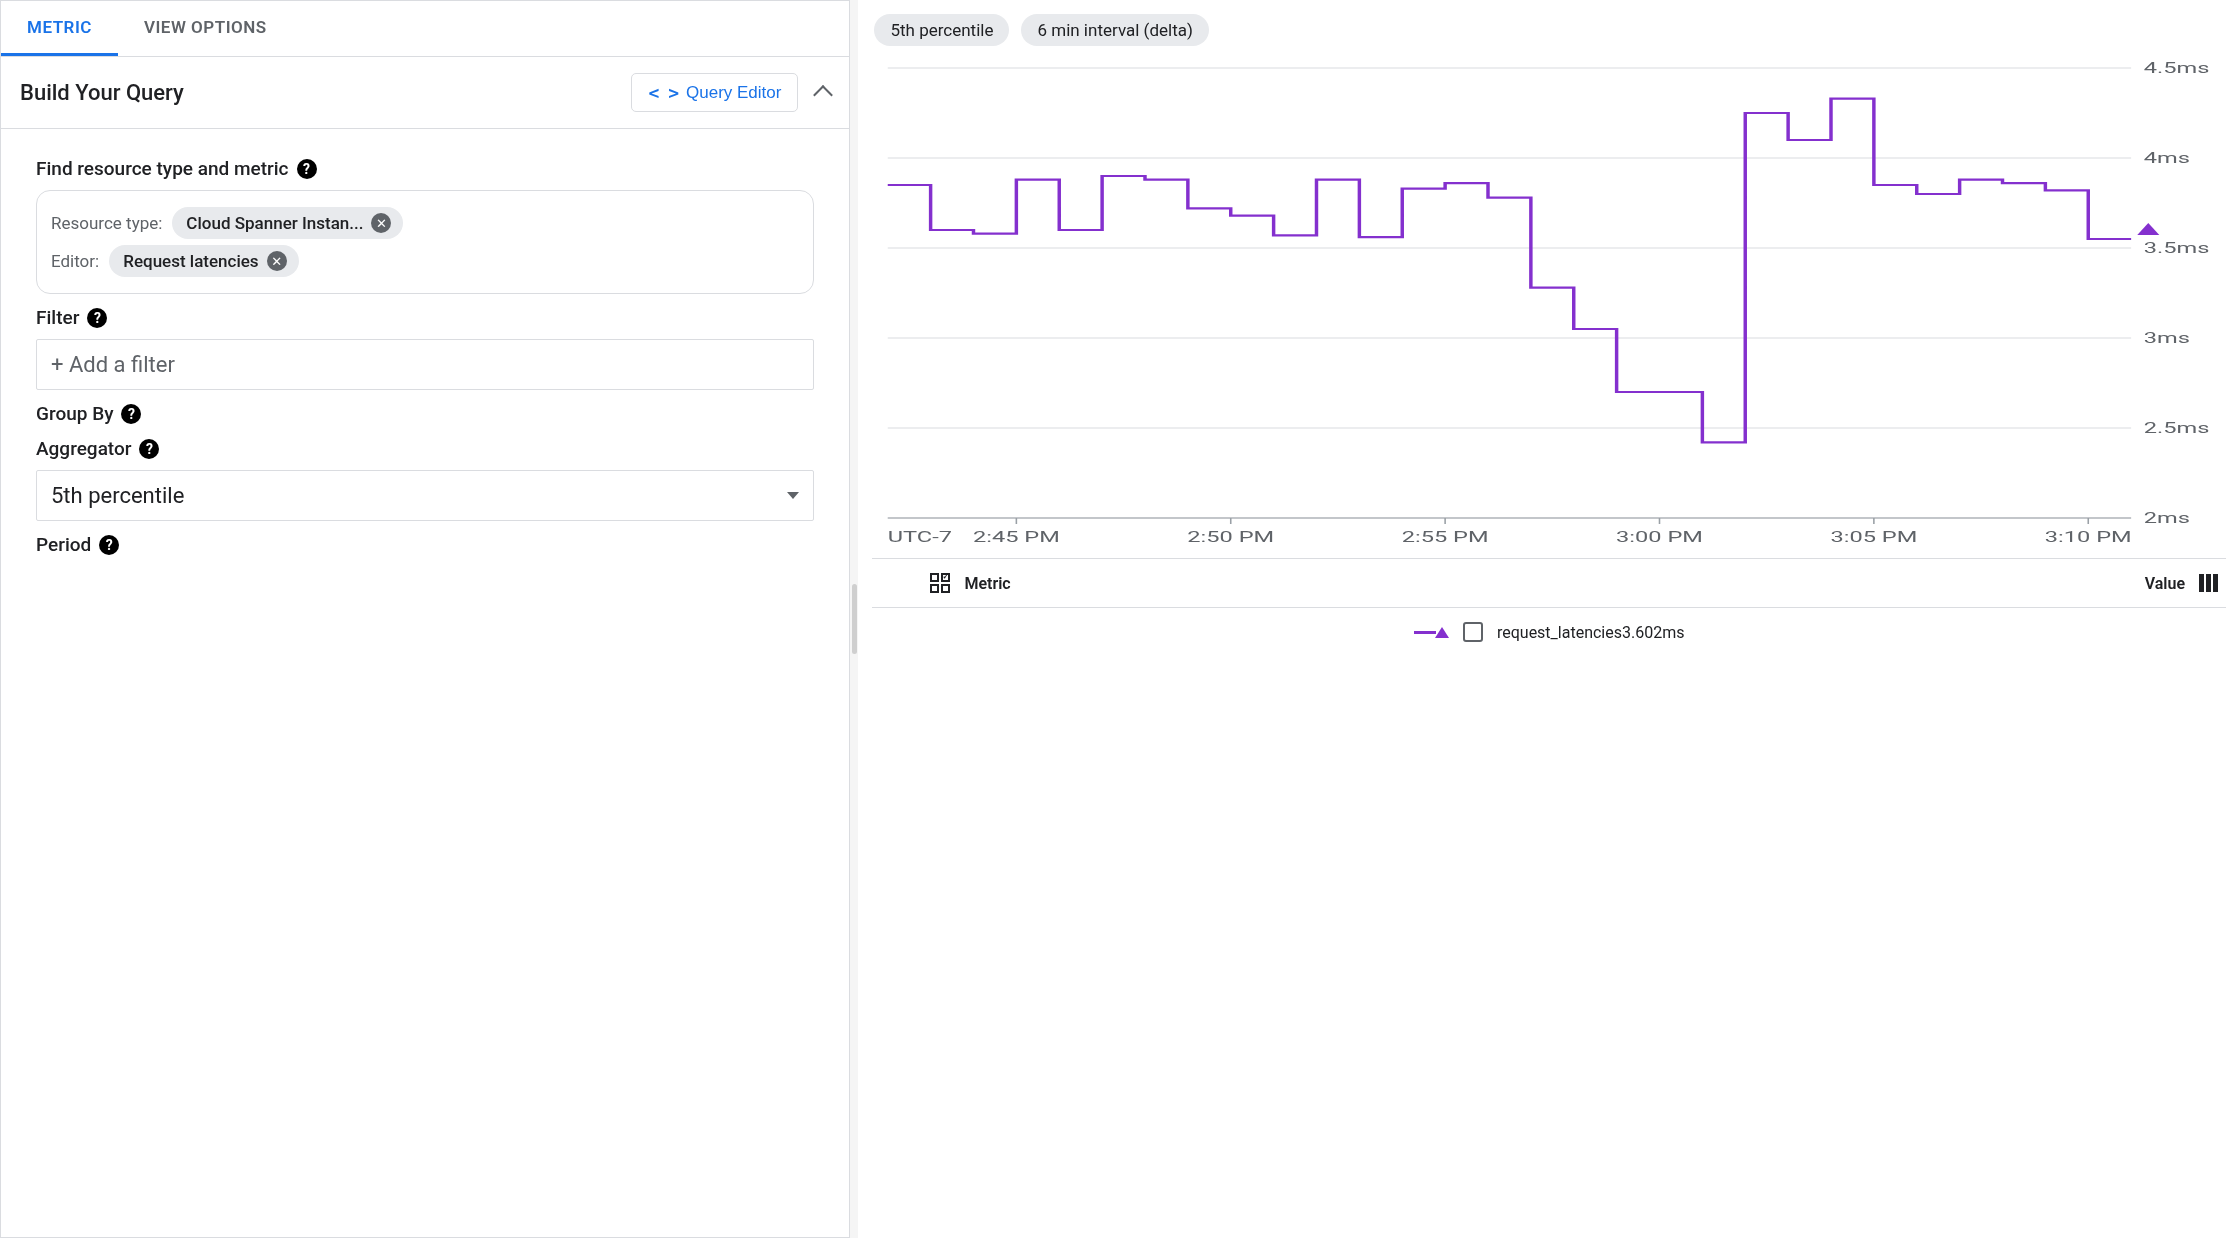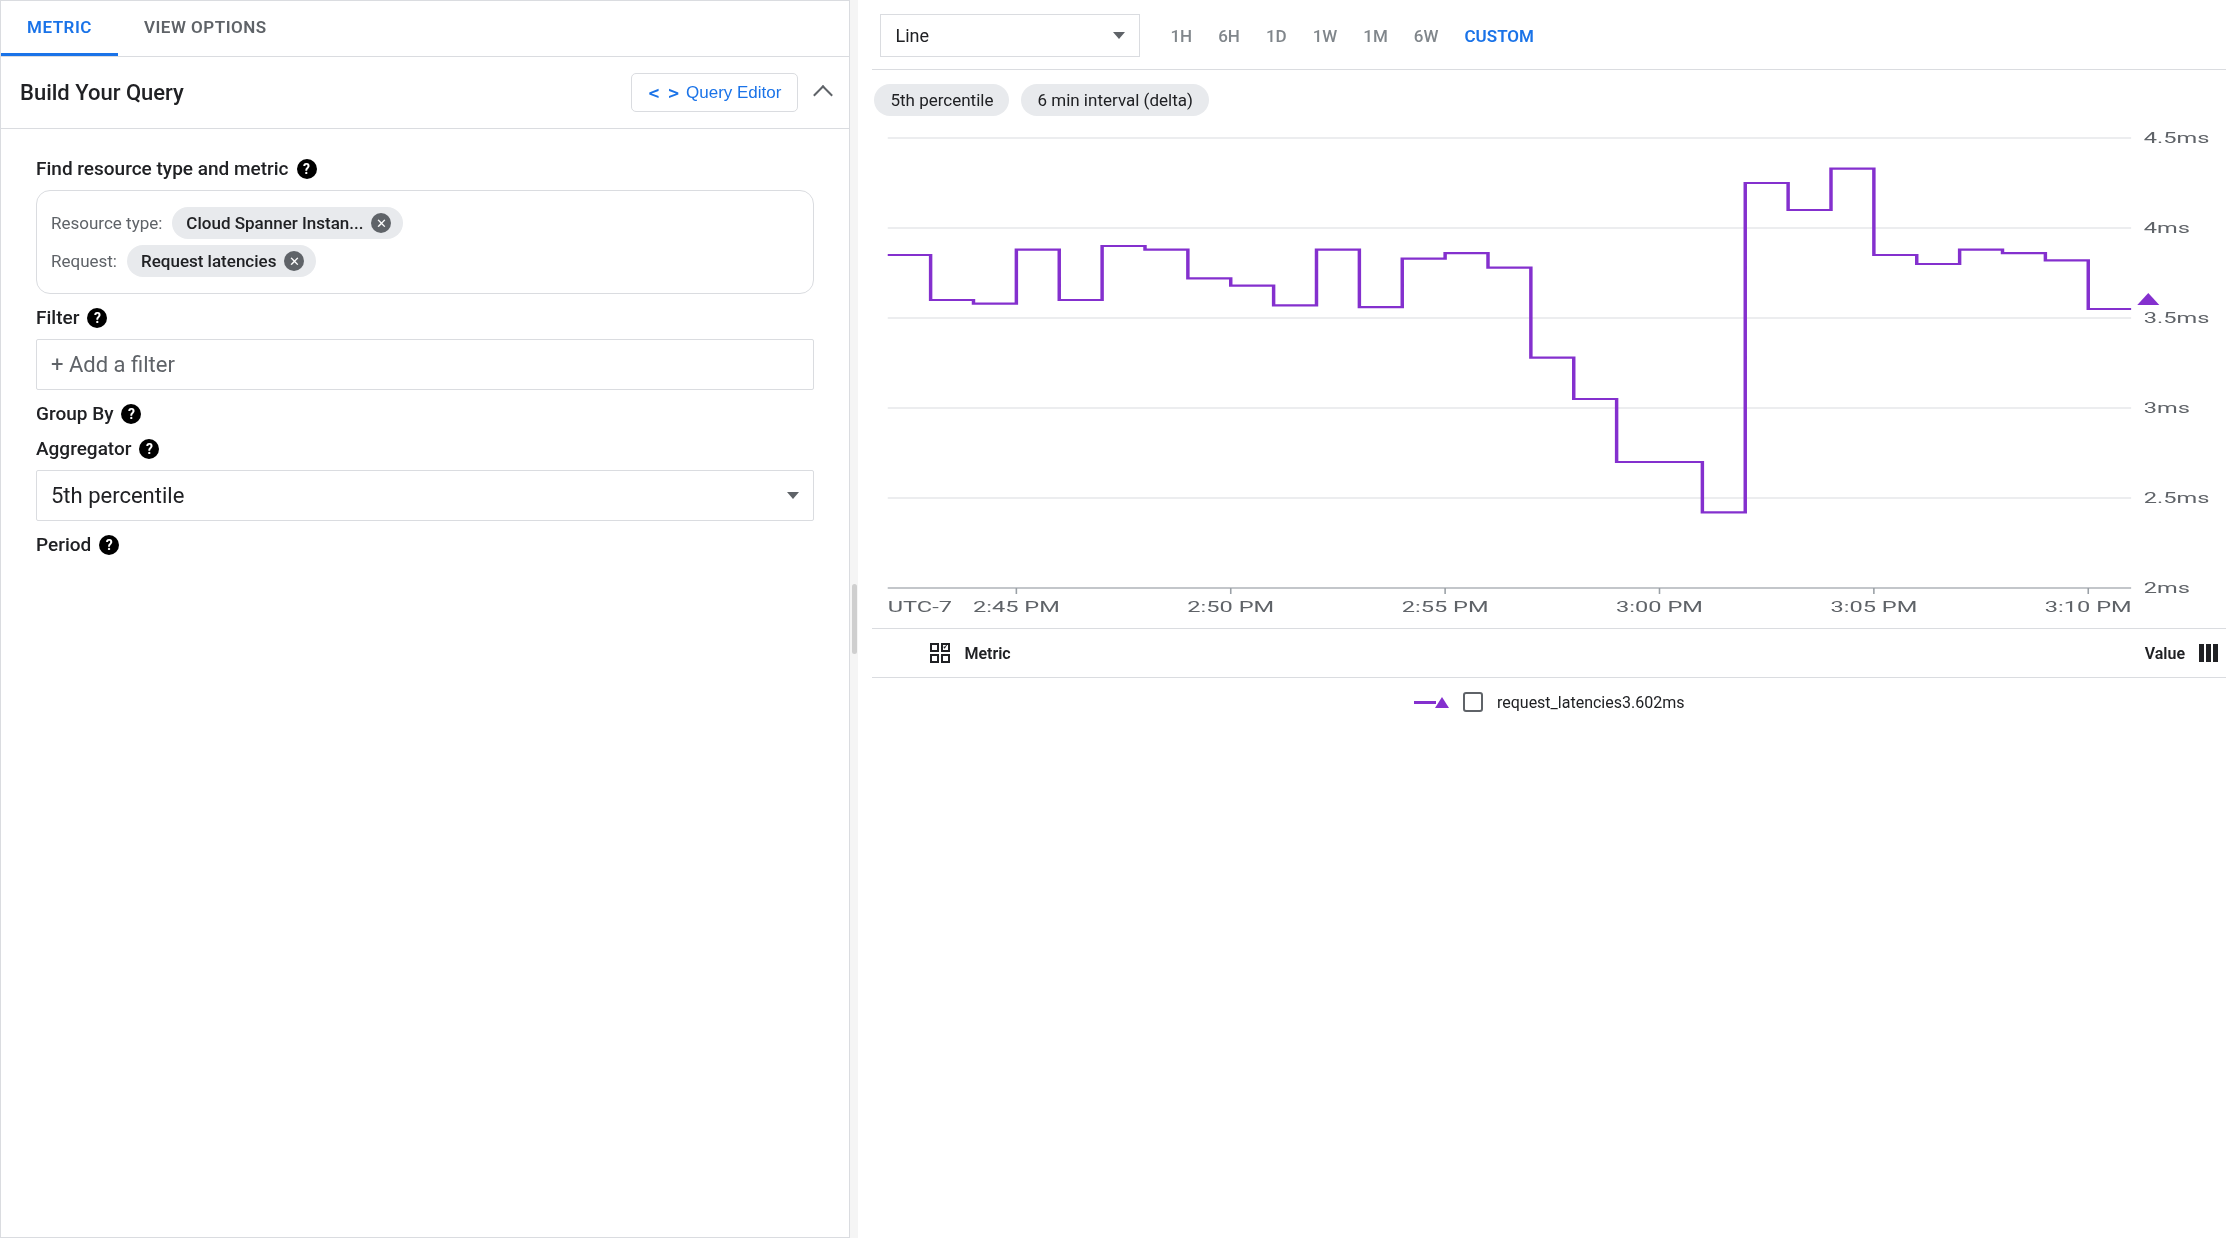--- a/index.html
+++ b/index.html
@@ -99,21 +99,21 @@
       </div>
       <div class="rt-box">
         <div class="rt-row">
           <span class="rt-label">Resource type:</span>
           <span class="chip">
             <span>Cloud Spanner Instan...</span>
             <span class="chip-x">✕</span>
           </span>
         </div>
         <div class="rt-row">
-          <span class="rt-label">Request:</span>
+          <span class="rt-label">Editor:</span>
           <span class="chip">
             <span>Request latencies</span>
             <span class="chip-x">✕</span>
           </span>
         </div>
       </div>
 
       <div class="field-title">
         <span>Filter</span>
         <span class="help">?</span>
@@ -140,35 +140,20 @@
       </div>
       <div class="spacer"></div>
     </div>
   </div>
 
   <div class="divider">
     <div class="divider-grip"></div>
   </div>
 
   <div class="right-panel">
-    <div class="top-bar">
-      <div class="chart-select">
-        <span>Line</span>
-        <span class="sel-caret"></span>
-      </div>
-      <div class="range-group" id="range-group">
-          <div class="range-btn">1H</div>
-          <div class="range-btn">6H</div>
-          <div class="range-btn">1D</div>
-          <div class="range-btn">1W</div>
-          <div class="range-btn">1M</div>
-          <div class="range-btn">6W</div>
-          <div class="range-btn active">CUSTOM</div>
-        </div>
-    </div>
 
     <div class="chips-row">
       <span class="gchip">5th percentile</span>
       <span class="gchip">6 min interval (delta)</span>
     </div>
 
     <div class="chart-area">
       <svg class="chart" id="chart-svg" viewBox="0 0 860 500" preserveAspectRatio="none">
           <line x1="10" x2="800" y1="460" y2="460" class="grid-line"></line>
           <text x="808" y="465" class="axis-text">2ms</text>

